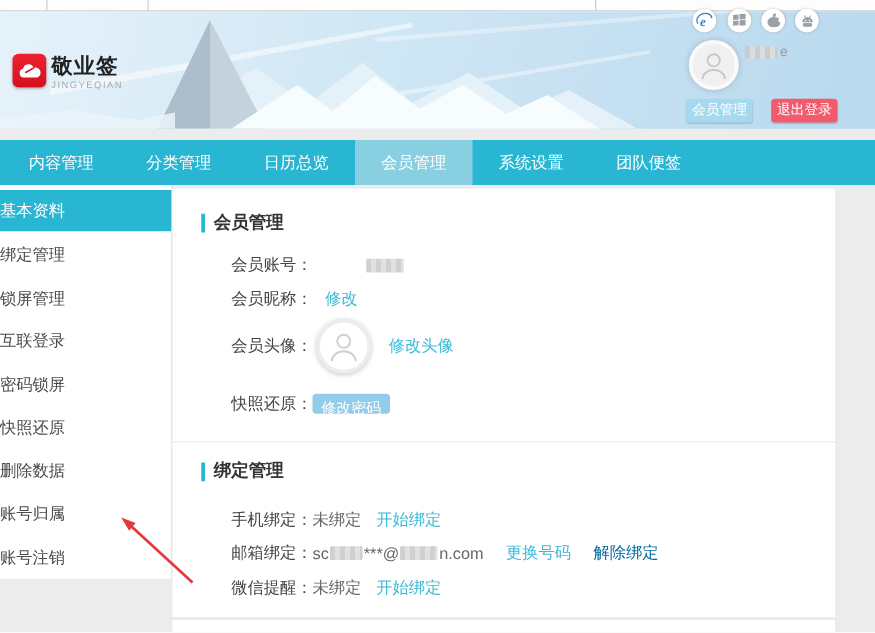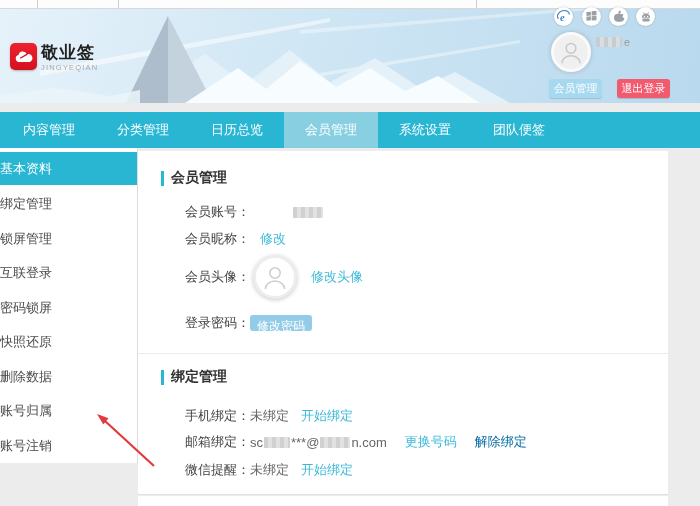--- a/index.html
+++ b/index.html
@@ -228,21 +228,21 @@
       <span class="m-avatar">
         <svg width="32" height="32" viewBox="0 0 40 40">
           <circle cx="20" cy="15" r="6.5" fill="none" stroke="#cfcfcf" stroke-width="2"></circle>
           <path d="M8,35 a12,10 0 0 1 24,0" fill="none" stroke="#cfcfcf" stroke-width="2"></path>
         </svg>
       </span>
       <span class="lnk gap14">修改头像</span>
     </div>
 
     <div class="row row-password">
-      <span class="lbl">登录密码：</span>
+      <span class="lbl">快照还原：</span>
       <button class="pwd-btn">修改密码</button>
     </div>
 
     <div class="divider"></div>
 
     <div class="sec-hdr sec2">
       <span class="sec-bar"></span>
       <span class="sec-title">绑定管理</span>
     </div>
 

